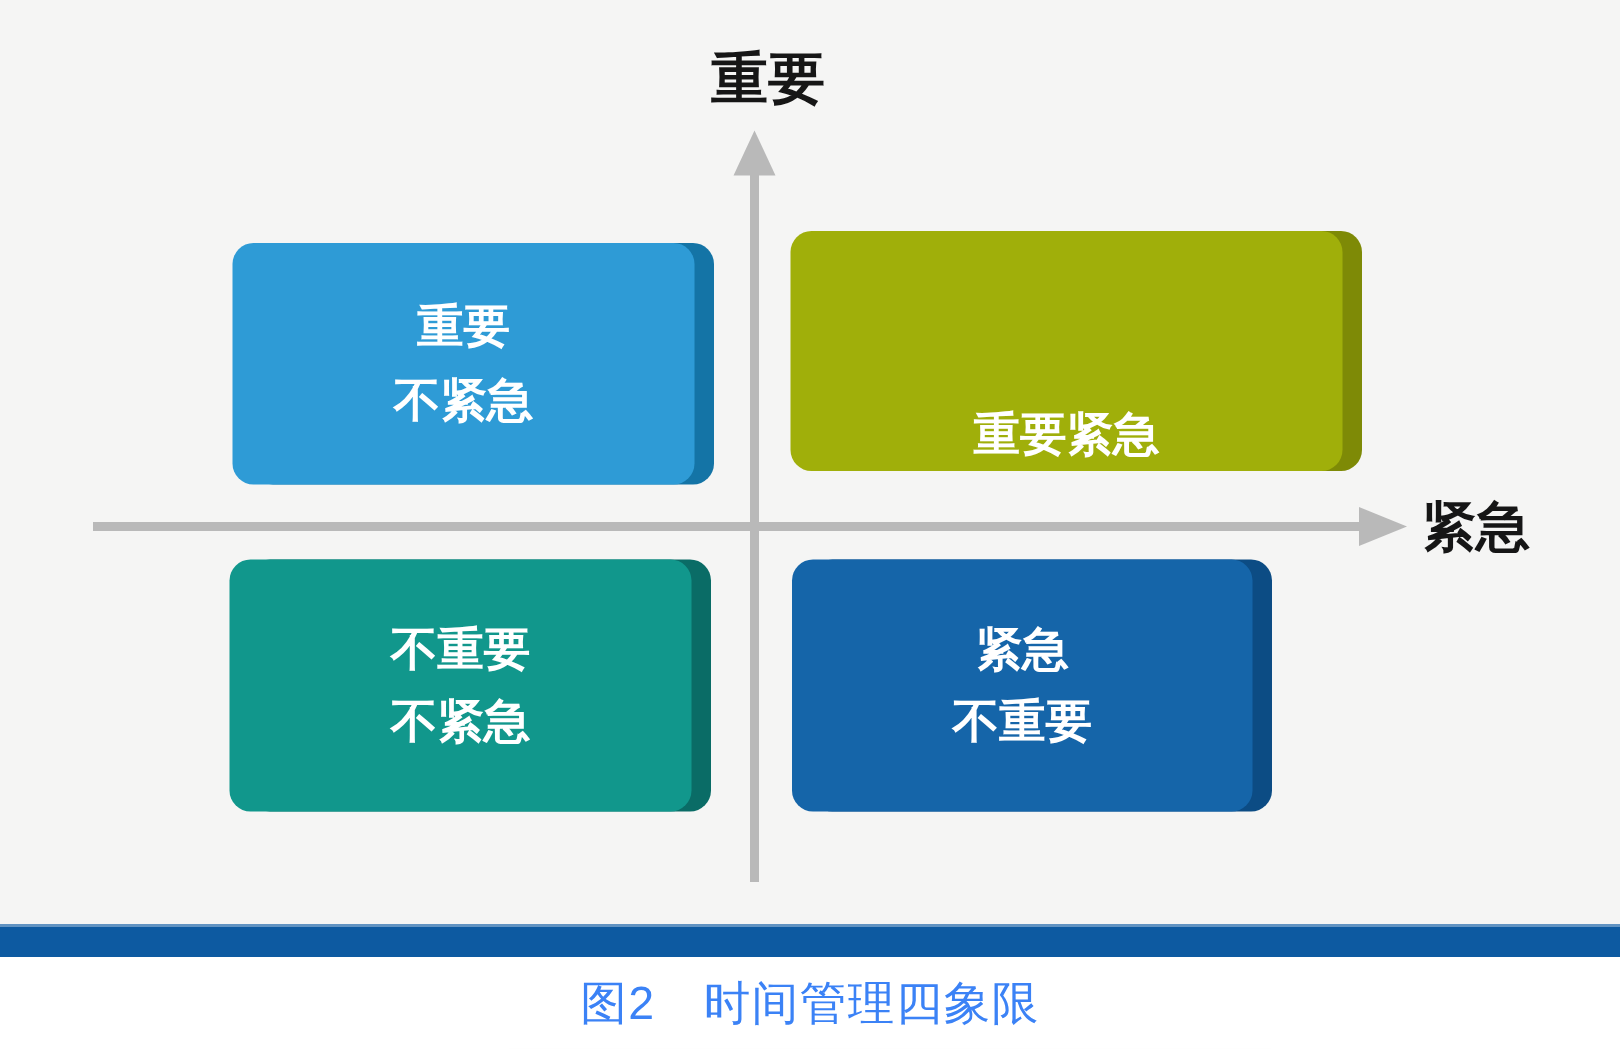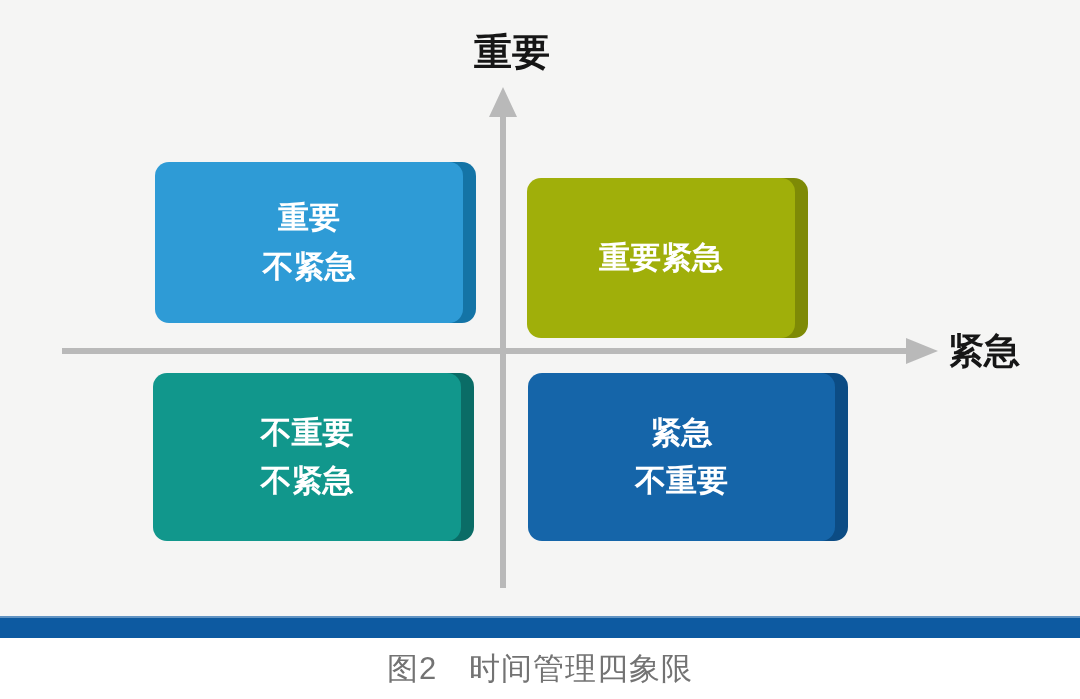--- a/index.html
+++ b/index.html
@@ -78,21 +78,21 @@
   }
   .quad-text {
     color: #ffffff;
     font-weight: bold;
     font-size: 31px;
     line-height: 1.55;
     text-align: center;
     white-space: pre-line;
   }
   #quad-tl { left: 155px; top: 162px; width: 308px; height: 161px; }
-  #quad-tr { left: 527px; top: 178px; width: 268px; height: 160px; }
+  #quad-tr { left: 527px; top: 154px; width: 368px; height: 160px; align-items: flex-end; }
   #quad-bl { left: 153px; top: 373px; width: 308px; height: 168px; }
   #quad-br { left: 528px; top: 373px; width: 307px; height: 168px; }
 
   
   .bar {
     position: absolute;
     left: 0; top: 616px;
     width: 1080px; height: 22px;
     background: var(--bar, #0d5aa1);
     box-shadow: inset 0 2px 0 rgba(255,255,255,0.35);
@@ -101,21 +101,21 @@
     position: absolute;
     left: 0; top: 638px;
     width: 1080px; height: 61px;
     background: #ffffff;
     display: flex;
     align-items: center;
     justify-content: center;
   }
   .caption {
     font-size: 31px;
-    color: #737373;
+    color: #3b82f6;
     letter-spacing: 1px;
   }
 </style>
 </head>
 <body>
 
 <div class="stage" style="--axis: #b9b9b9; --bar: #0d5aa1; --pagebg: #f5f5f4;">
 
   <div class="canvas">
 

